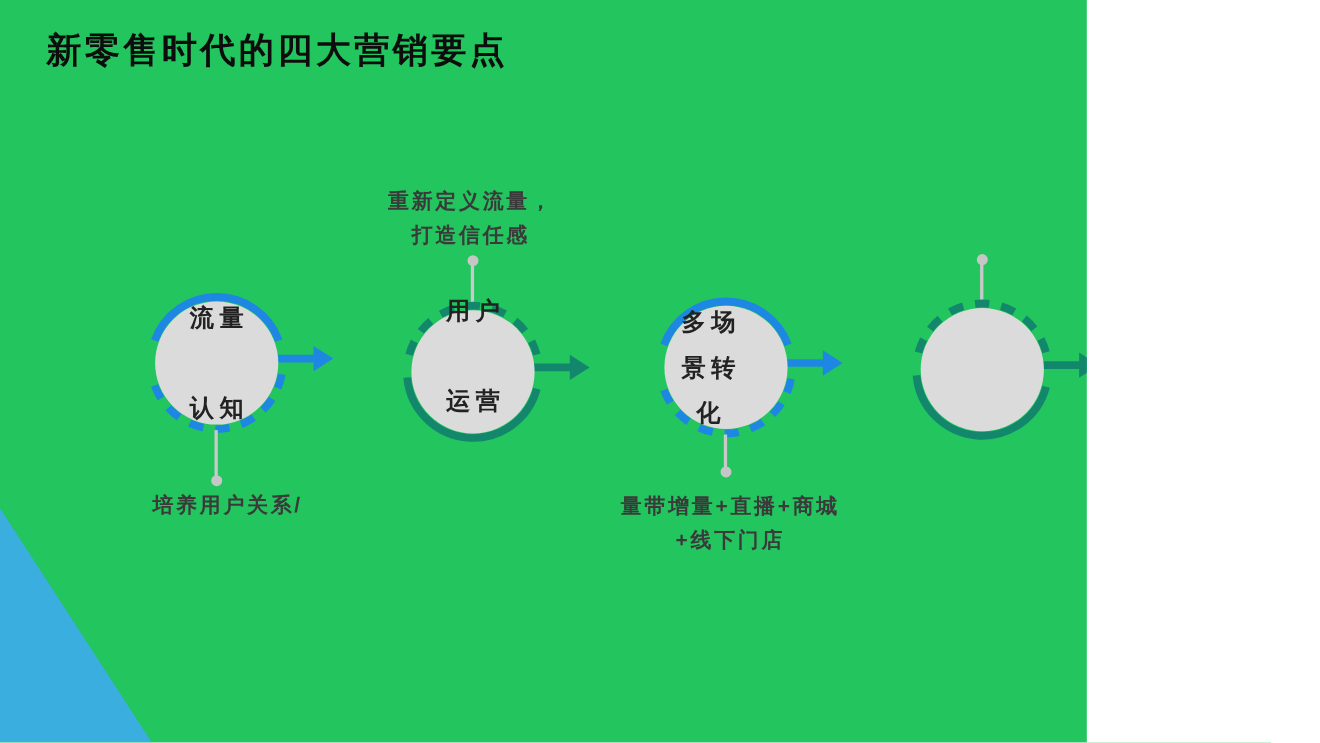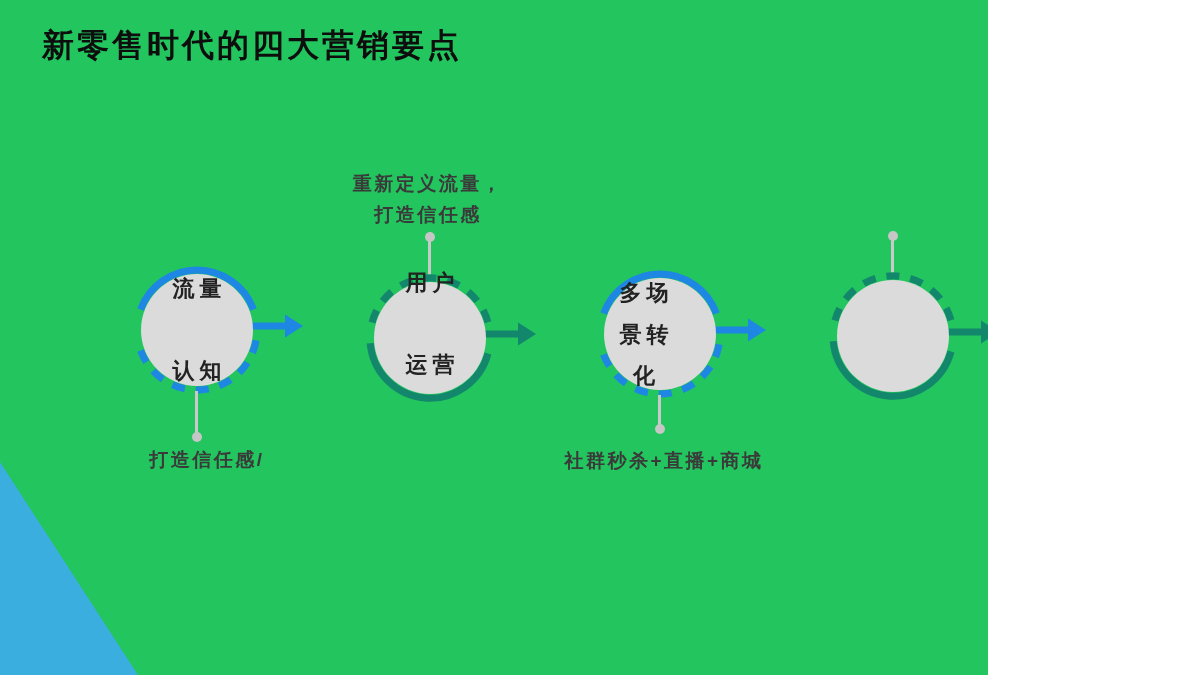--- a/index.html
+++ b/index.html
@@ -40,21 +40,21 @@
     <polygon points="158,54.5 176,66 158,77.5" fill="#1E87E4"></polygon>
   </svg>
   <div class="circle-fill" style="left:141px;top:274px"></div>
   <div class="step-label" style="left:141px;top:274px">
     <div>流量</div>
     <div>认知</div>
   </div>
   <div class="connector" style="left:195px;top:391px;height:42px"></div>
   <div class="dot" style="left:192px;top:432px"></div>
   <div class="note" style="left:207px;top:444px">
-    <div>打造信任感/</div>
+    <div>培养用户关系/</div>
   </div>
 
   <div class="note" style="left:428px;top:168px">
     <div>重新定义流量，</div>
     <div>打造信任感</div>
   </div>
   <div class="dot" style="left:425px;top:232px"></div>
   <div class="connector" style="left:428px;top:241px;height:36px"></div>
   <svg class="step-svg" style="left:360px;top:268px" viewBox="0 0 185 140">
     <path fill="none" stroke-width="7" stroke-dasharray="13 11" d="M 12 54.5 A 60 60 0 0 1 128 54.5" stroke="#12876C"></path>
@@ -76,21 +76,22 @@
   </svg>
   <div class="circle-fill" style="left:604px;top:278px"></div>
   <div class="step-label" style="left:588px;top:278px;line-height:29px">
     <div>多场</div>
     <div>景转</div>
     <div>化</div>
   </div>
   <div class="connector" style="left:658px;top:395px;height:30px"></div>
   <div class="dot" style="left:655px;top:424px"></div>
   <div class="note" style="left:664px;top:445px">
-    <div>社群秒杀+直播+商城</div>
+    <div>量带增量+直播+商城</div>
+    <div>+线下门店</div>
   </div>
 
   <div class="dot" style="left:888px;top:231px"></div>
   <div class="connector" style="left:891px;top:240px;height:34px"></div>
   <svg class="step-svg" style="left:823px;top:266px" viewBox="0 0 185 140">
     <path fill="none" stroke-width="7" stroke-dasharray="13 11" d="M 12 54.5 A 60 60 0 0 1 128 54.5" stroke="#12876C"></path>
     <path fill="none" stroke-width="7" d="M 128 85.5 A 60 60 0 0 1 10.2 75.2" stroke="#12876C"></path>
     <line x1="124" y1="66" x2="160" y2="66" stroke-width="7" stroke="#12876C"></line>
     <polygon points="158,54.5 176,66 158,77.5" fill="#12876C"></polygon>
   </svg>

